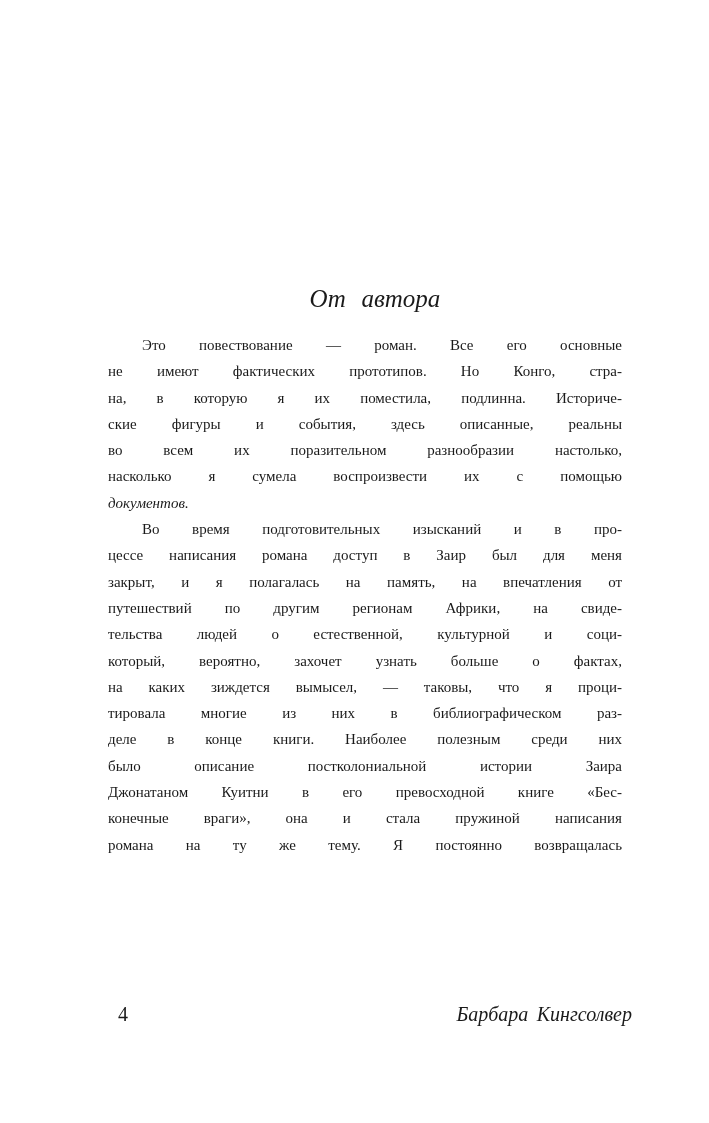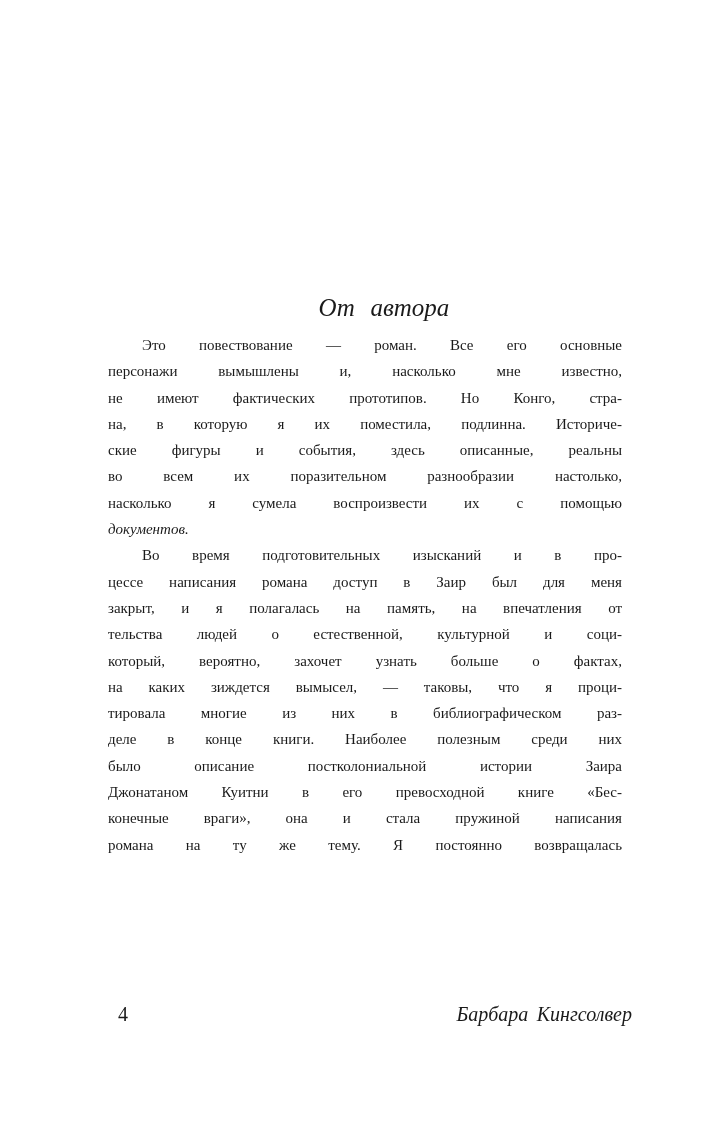--- a/index.html
+++ b/index.html
@@ -14,21 +14,21 @@
     background: #ffffff;
     font-family: "Liberation Serif", serif;
     color: #1a1a1a;
     overflow: hidden;
   }
   .heading {
     position: absolute;
     top: 283px;
     left: 118px;
     width: 514px;
-    margin: 9px;
+    margin: 0;
     font-size: 25px;
     line-height: 32px;
     font-style: italic;
     font-weight: normal;
     text-align: center;
     word-spacing: 0.38em;
   }
   .body-text {
     position: absolute;
     top: 332px;
@@ -66,30 +66,30 @@
 </style>
 </head>
 <body>
 
 <div class="page">
 
   <h1 class="heading">От автора</h1>
 
   <div class="body-text" id="body-text">
       <div class="line indent">Это повествование — роман. Все его основные</div>
-      <div class="line">персонажи вымышлены и, насколько мне известно,</div>
       <div class="line">не имеют фактических прототипов. Но Конго, стра-</div>
       <div class="line">на, в которую я их поместила, подлинна. Историче-</div>
       <div class="line">ские фигуры и события, здесь описанные, реальны</div>
       <div class="line">во всем их поразительном разнообразии настолько,</div>
       <div class="line">насколько я сумела воспроизвести их с помощью</div>
       <div class="line no-just">документов.</div>
       <div class="line indent">Во время подготовительных изысканий и в про-</div>
       <div class="line">цессе написания романа доступ в Заир был для меня</div>
       <div class="line">закрыт, и я полагалась на память, на впечатления от</div>
+      <div class="line">путешествий по другим регионам Африки, на свиде-</div>
       <div class="line">тельства людей о естественной, культурной и соци-</div>
       <div class="line">который, вероятно, захочет узнать больше о фактах,</div>
       <div class="line">на каких зиждется вымысел, — таковы, что я проци-</div>
       <div class="line">тировала многие из них в библиографическом раз-</div>
       <div class="line">деле в конце книги. Наиболее полезным среди них</div>
       <div class="line">было описание постколониальной истории Заира</div>
       <div class="line">Джонатаном Куитни в его превосходной книге «Бес-</div>
       <div class="line">конечные враги», она и стала пружиной написания</div>
       <div class="line">романа на ту же тему. Я постоянно возвращалась</div>
     </div>

